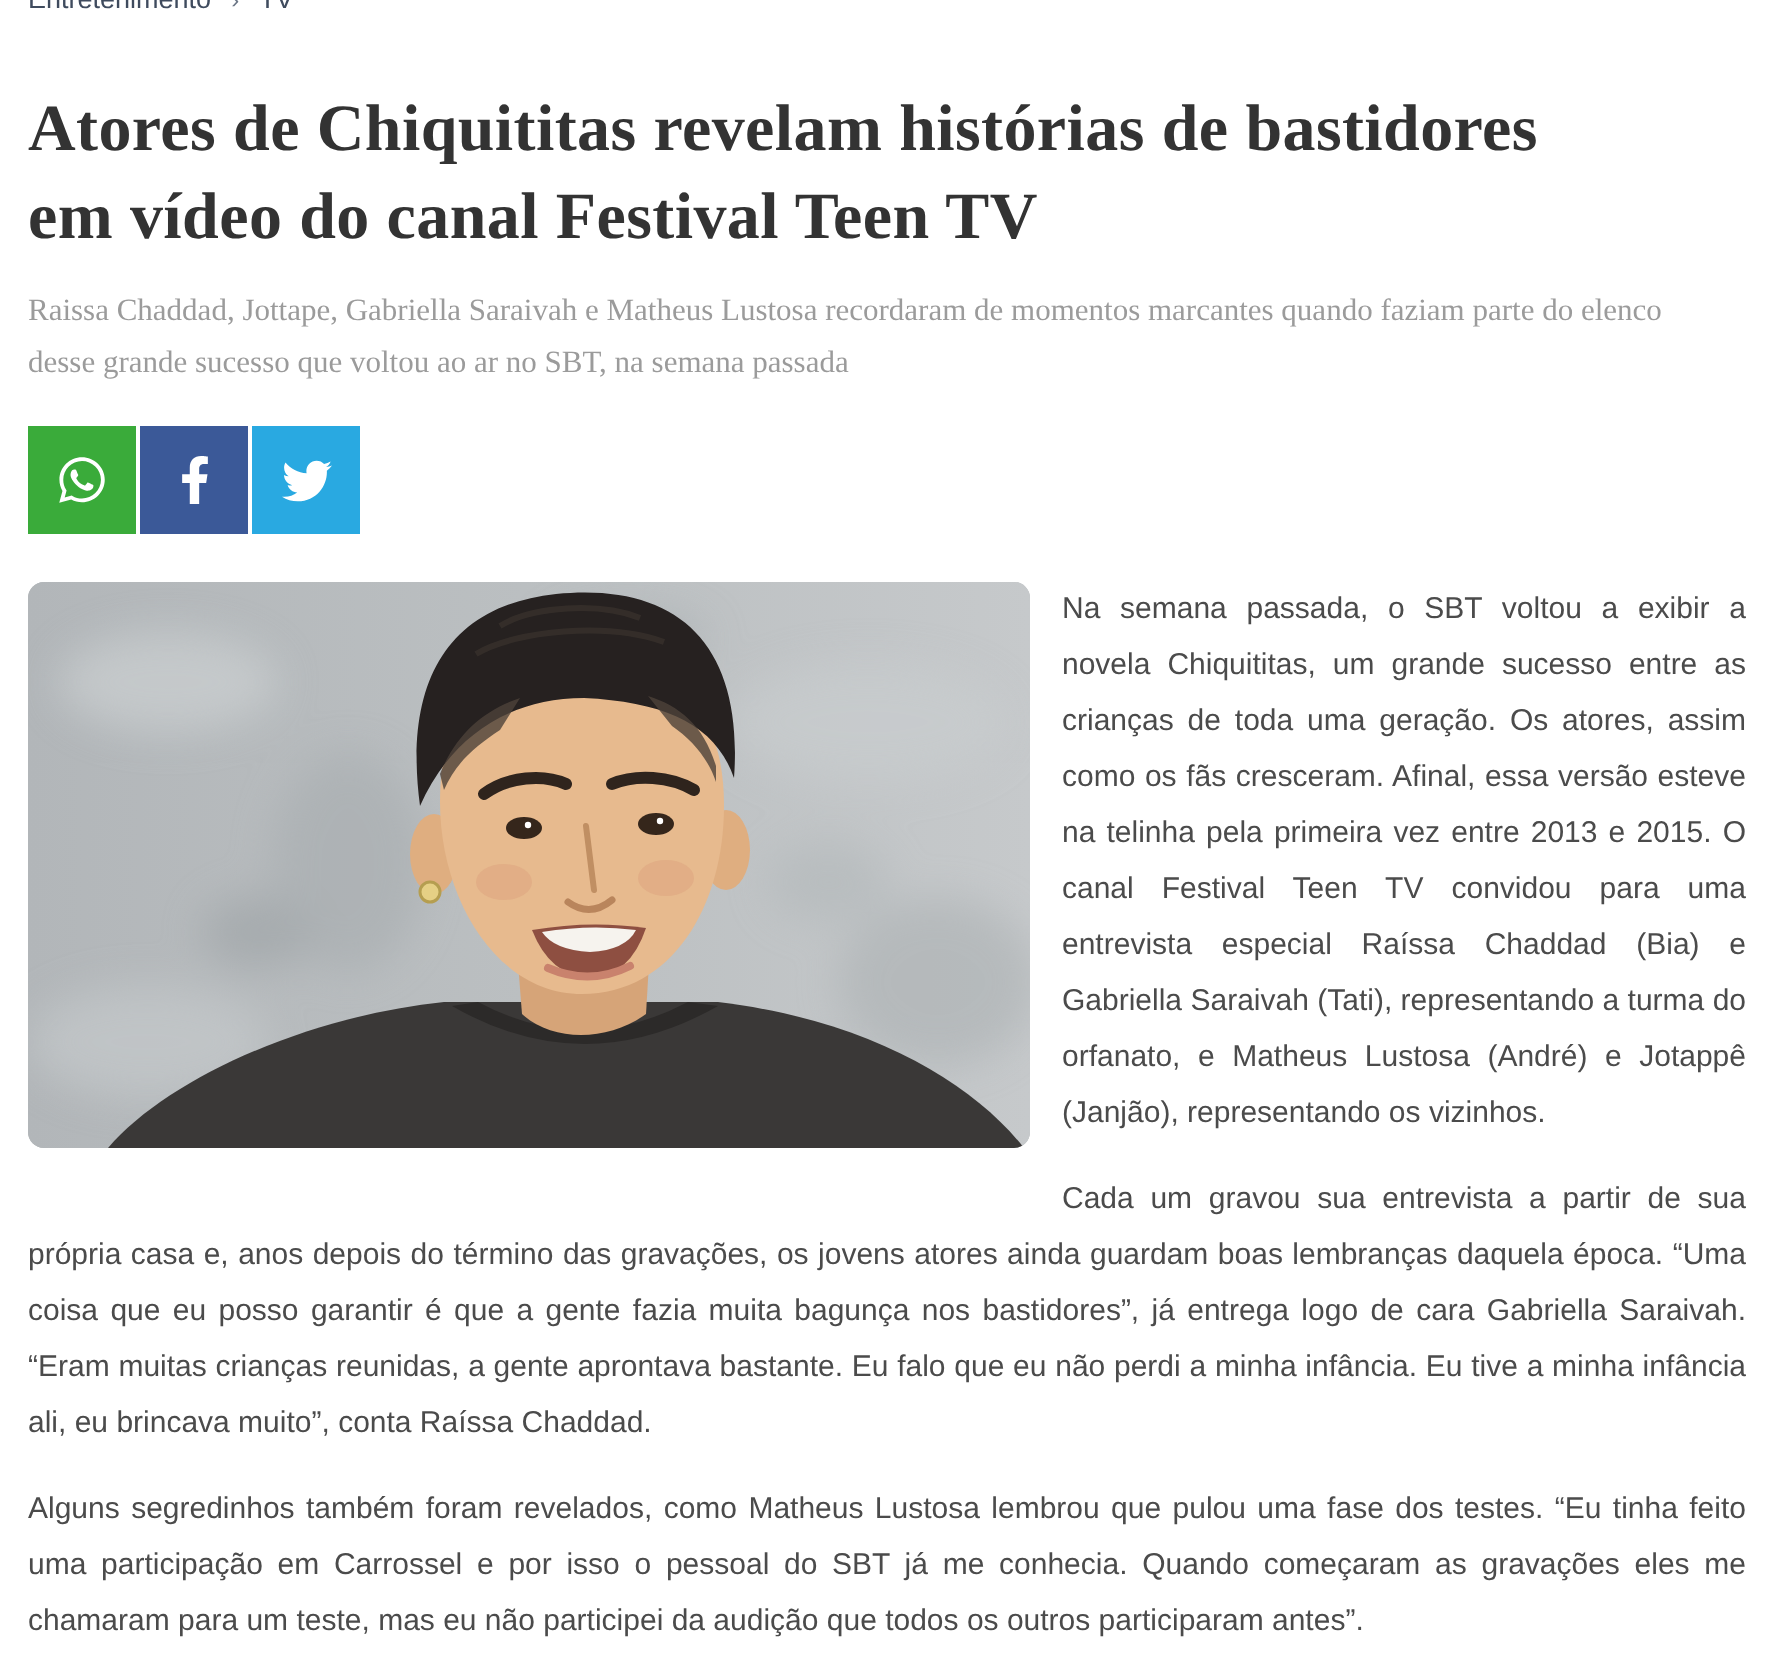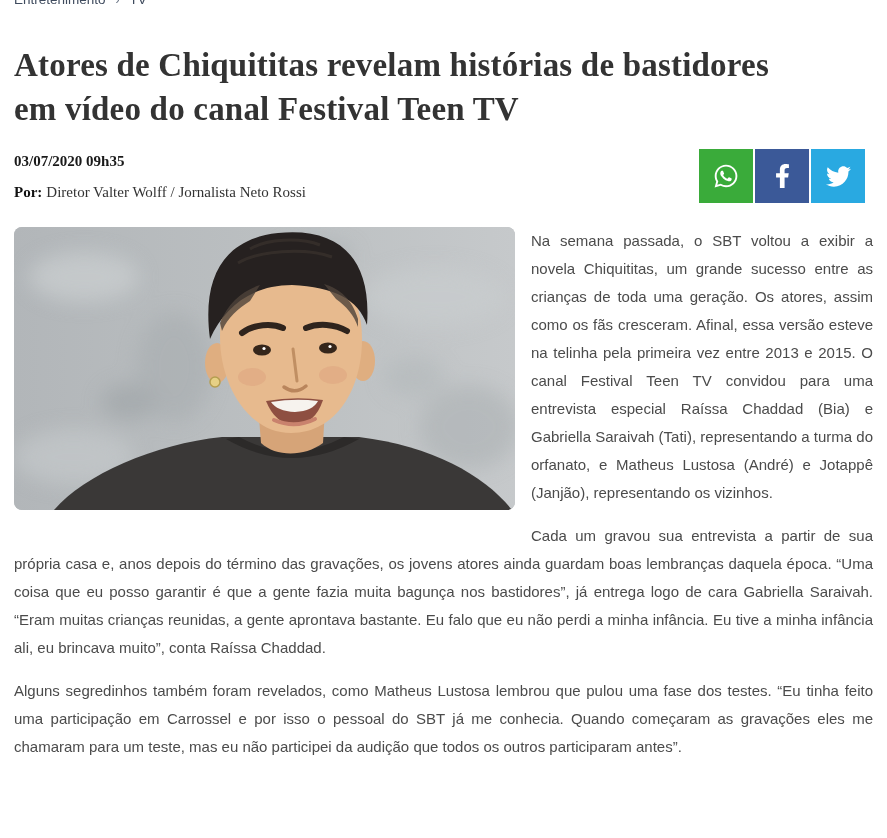--- a/index.html
+++ b/index.html
@@ -79,28 +79,23 @@
   <div class="breadcrumb-clip">
     <nav class="breadcrumb">
       <a>Entretenimento</a>
       <span class="sep">›</span>
       <a>TV</a>
     </nav>
   </div>
 
   <h1 class="headline">Atores de Chiquititas revelam histórias de bastidores em vídeo do canal Festival Teen TV</h1>
 
+  <p class="subtitle">Raissa Chaddad, Jottape, Gabriella Saraivah e Matheus Lustosa recordaram de momentos marcantes quando faziam parte do elenco desse grande sucesso que voltou ao ar no SBT, na semana passada</p>
 
   <div class="meta-row">
-    <div class="meta-left">
-      <div class="pub-date">03/07/2020 09h35</div>
-      <div class="byline">
-        <span class="lbl">Por:</span><span>Diretor Valter Wolff / Jornalista Neto Rossi</span>
-      </div>
-    </div>
 
     <div class="share-row">
       <button class="share-btn wa" aria-label="Compartilhar no WhatsApp">
         <svg width="26" height="26" viewBox="0 0 448 512">
           <path fill="#ffffff" d="M380.9 97.1C339 55.1 283.2 32 223.9 32c-122.4 0-222 99.6-222 222 0 39.1 10.2 77.3 29.6 111L0 480l117.7-30.9c32.4 17.7 68.9 27 106.1 27h.1c122.3 0 224.1-99.6 224.1-222 0-59.3-25.2-115-67.1-157zm-157 341.6c-33.2 0-65.7-8.9-94-25.7l-6.7-4-69.8 18.3L72 359.2l-4.4-7c-18.5-29.4-28.2-63.3-28.2-98.2 0-101.7 82.8-184.5 184.6-184.5 49.3 0 95.6 19.2 130.4 54.1 34.8 34.9 56.2 81.2 56.1 130.5 0 101.8-84.9 184.6-186.6 184.6zm101.2-138.2c-5.5-2.8-32.8-16.2-37.9-18-5.1-1.9-8.8-2.8-12.5 2.8-3.7 5.6-14.3 18-17.6 21.8-3.2 3.7-6.5 4.2-12 1.4-32.6-16.3-54-29.1-75.5-66-5.7-9.8 5.7-9.1 16.3-30.3 1.8-3.7.9-6.9-.5-9.7-1.4-2.8-12.5-30.1-17.1-41.2-4.5-10.8-9.1-9.3-12.5-9.5-3.2-.2-6.9-.2-10.6-.2-3.7 0-9.7 1.4-14.8 6.9-5.1 5.6-19.4 19-19.4 46.3 0 27.3 19.9 53.7 22.6 57.4 2.8 3.7 39.1 59.7 94.8 83.8 35.2 15.2 49 16.5 66.6 13.9 10.7-1.6 32.8-13.4 37.4-26.4 4.6-13 4.6-24.1 3.2-26.4-1.3-2.5-5-3.9-10.5-6.6z"></path>
         </svg>
       </button>
       <button class="share-btn fb" aria-label="Compartilhar no Facebook">
         <svg width="15" height="26" viewBox="0 0 320 512">
           <path fill="#ffffff" d="M279.14 288l14.22-92.66h-88.91v-60.13c0-25.35 12.42-50.06 52.24-50.06h40.42V6.26S260.43 0 225.36 0c-73.22 0-121.08 44.38-121.08 124.72v70.62H22.89V288h81.39v224h100.17V288z"></path>

